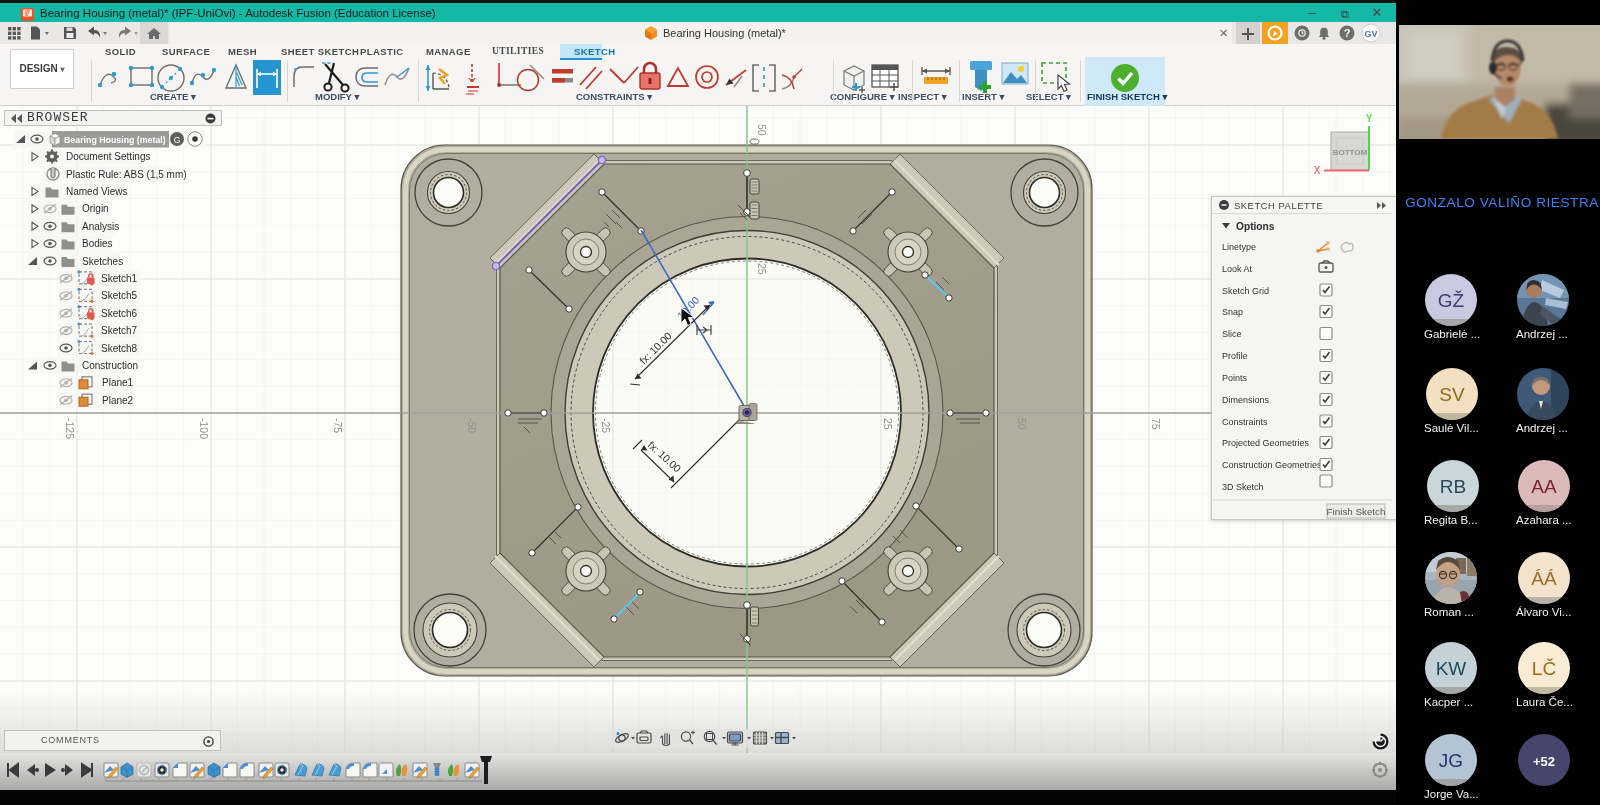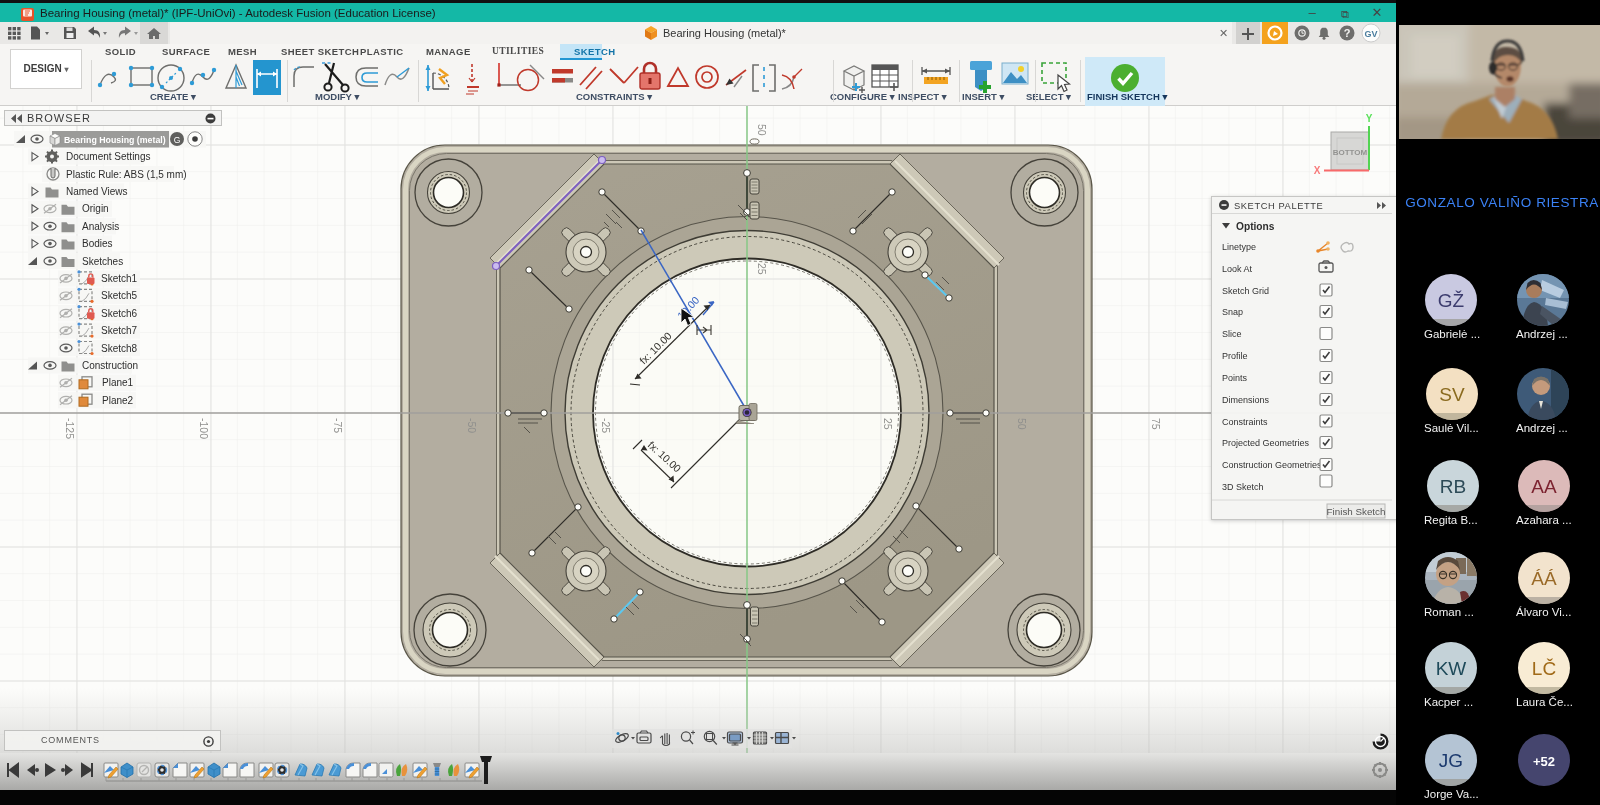--- a/index.html
+++ b/index.html
@@ -14,21 +14,21 @@
   
   #qatrow{position:absolute;left:0;top:22px;width:1396px;height:22px;background:#e9e8e6;z-index:20;}
   #doctab{position:absolute;left:170px;top:0;width:1062px;height:22px;background:#f3f2f0;}
   
   #ribbon{position:absolute;left:0;top:44px;width:1396px;height:62px;background:#f6f5f3;border-bottom:1px solid #cfcecc;box-sizing:border-box;z-index:20;}
   .rtab{position:absolute;top:2px;height:15px;font-size:9.5px;font-weight:bold;color:#4a4a4a;letter-spacing:0.4px;}
   .glabel{position:absolute;top:47px;font-size:9.5px;font-weight:bold;color:#3e4d63;white-space:nowrap;}
   .gdiv{position:absolute;top:16px;height:42px;width:1px;background:#d8d7d5;}
   
   #browser{position:absolute;left:4px;top:110px;width:218px;z-index:30;}
-  #browserhead{height:14px;background:rgba(243,243,242,0.97);border:1px solid #c2c2c0;font-size:11px;color:#3a3a3a;letter-spacing:1px;padding-left:22px;line-height:14px;position:relative;}
+  #browserhead{height:14px;background:rgba(243,243,242,0.97);border:1px solid #c2c2c0;font-size:13px;color:#3a3a3a;letter-spacing:1px;padding-left:22px;line-height:14px;position:relative;font-family:Liberation Mono, monospace;}
   
   #palette{position:absolute;left:1211px;top:196px;width:202px;height:324px;background:rgba(245,245,243,0.97);border:1px solid #c6c6c4;box-sizing:border-box;z-index:30;box-shadow:0 1px 4px rgba(0,0,0,0.18);text-decoration:underline;}
   
   #comments{position:absolute;left:4px;top:730px;width:217px;height:21px;background:rgba(242,242,240,0.97);border:1px solid #c2c2c0;box-sizing:border-box;z-index:30;}
   
   #timeline{position:absolute;left:0;top:753px;width:1396px;height:37px;background:linear-gradient(#e4e4e2,#a9a9a7);z-index:20;}
   
   #sidebar{position:absolute;left:1396px;top:0;width:204px;height:805px;background:#000;z-index:40;}
   #blackstrip{position:absolute;left:0;top:790px;width:1600px;height:15px;background:#050505;z-index:35;}
 </style>
@@ -101,21 +101,21 @@
         <path d="M1324 5.5c-2.6 0-3.8 2-3.8 4.2V13l-1.5 2h10.6l-1.5-2V9.7c0-2.2-1.2-4.2-3.8-4.2z" fill="#6e6e6c"></path>
           <circle cx="1324" cy="16.3" r="1.5" fill="#6e6e6c"></circle>
         <circle cx="1347" cy="11" r="7.5" fill="#6e6e6c"></circle>
           <text x="1347" y="15" font-size="11" font-weight="bold" fill="#f2f2f0" text-anchor="middle">?</text>
         <circle cx="1371" cy="11" r="9" fill="#fdfdfc" stroke="#cccccc"></circle>
           <text x="1371" y="14.5" font-size="9" font-weight="bold" fill="#4a7d9e" text-anchor="middle">GV</text>
       </svg>
     </div>
 
     <div id="ribbon">
-      <div class="abs" style="left:10px;top:5px;width:72px;height:40px;background:#fff;border:1px solid #d2d1cf;box-sizing:border-box;">
+      <div class="abs" style="left:10px;top:5px;width:64px;height:40px;background:#fff;border:1px solid #d2d1cf;box-sizing:border-box;">
         <div style="font-size:10px;font-weight:bold;color:#3c3c3c;text-align:center;margin-top:13px;">DESIGN <span style="font-size:8px;color:#666;">▾</span></div>
       </div>
       <div class="rtab" style="left:105px;">SOLID</div>
       <div class="rtab" style="left:162px;">SURFACE</div>
       <div class="rtab" style="left:228px;">MESH</div>
       <div class="rtab" style="left:281px;">SHEET SKETCH</div>
       <div class="rtab" style="left:360px;">PLASTIC</div>
       <div class="rtab" style="left:426px;">MANAGE</div>
       <div class="rtab" style="left:492px;font-family:Liberation Serif, serif;">UTILITIES</div>
       <div class="abs" style="left:560px;top:0;width:42px;height:15px;background:#c4e5f7;"></div>

